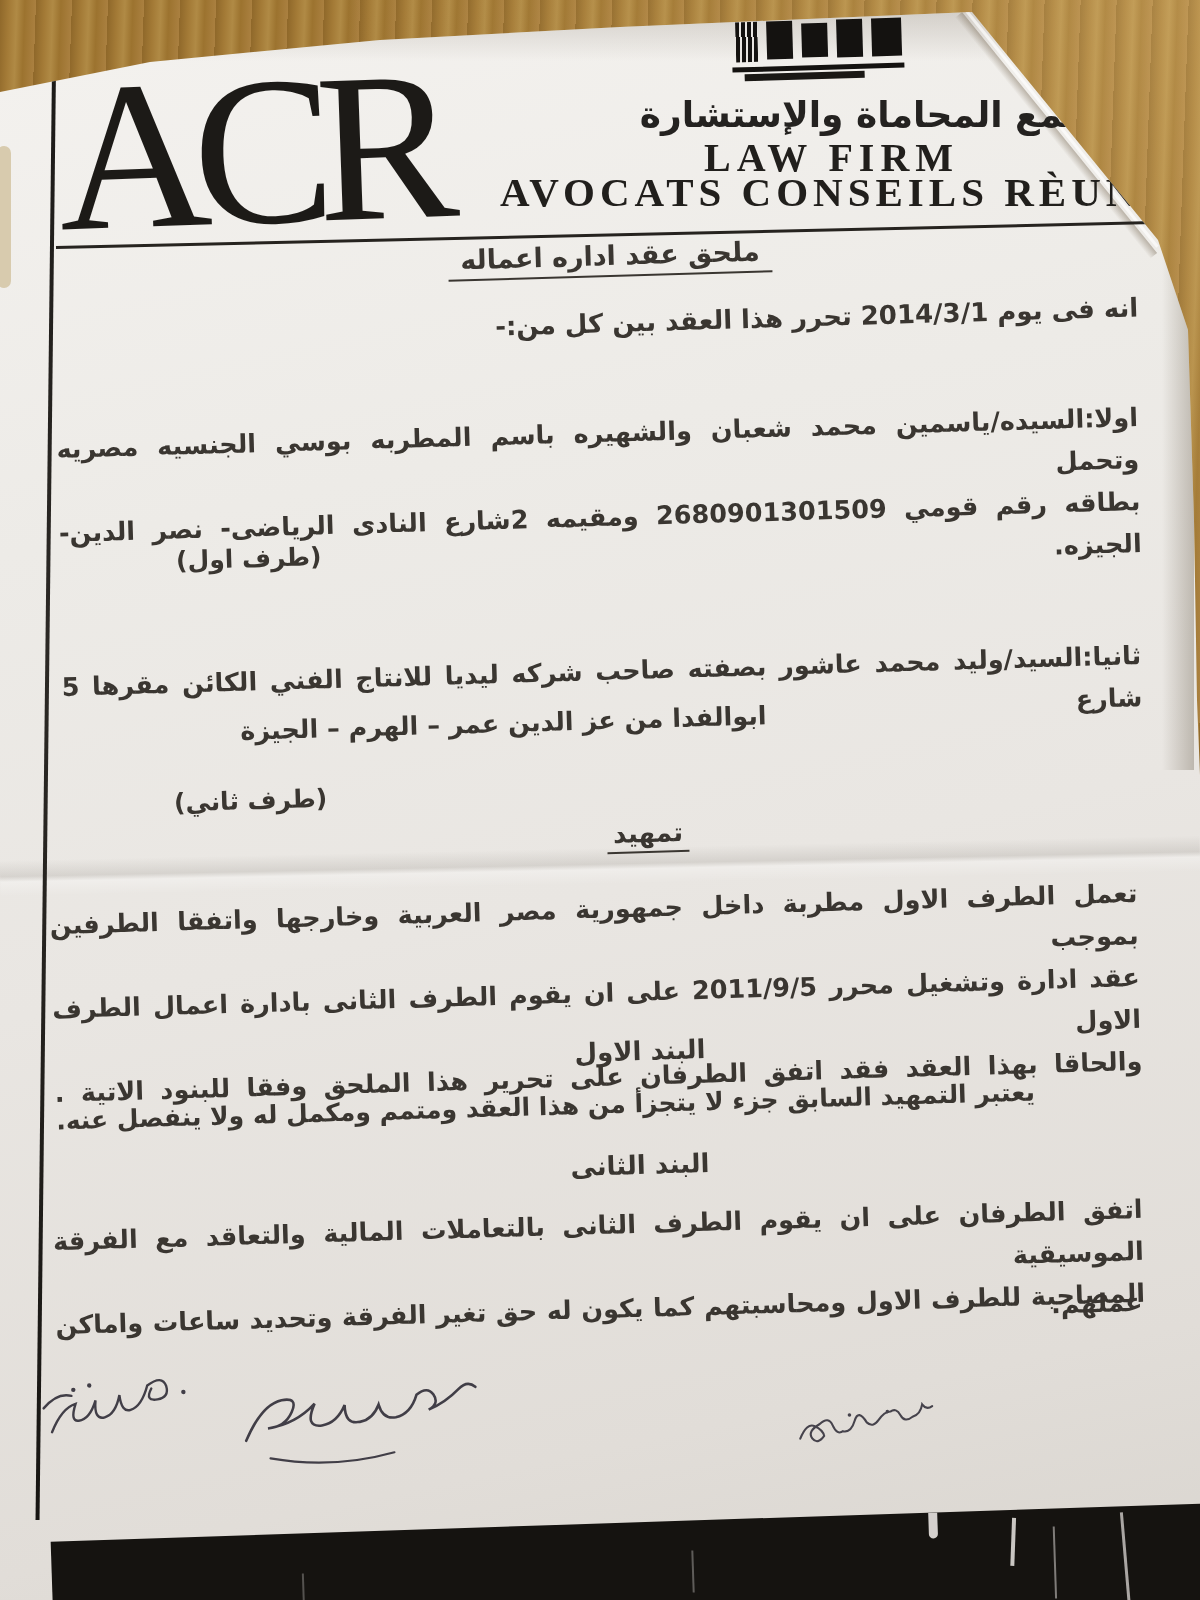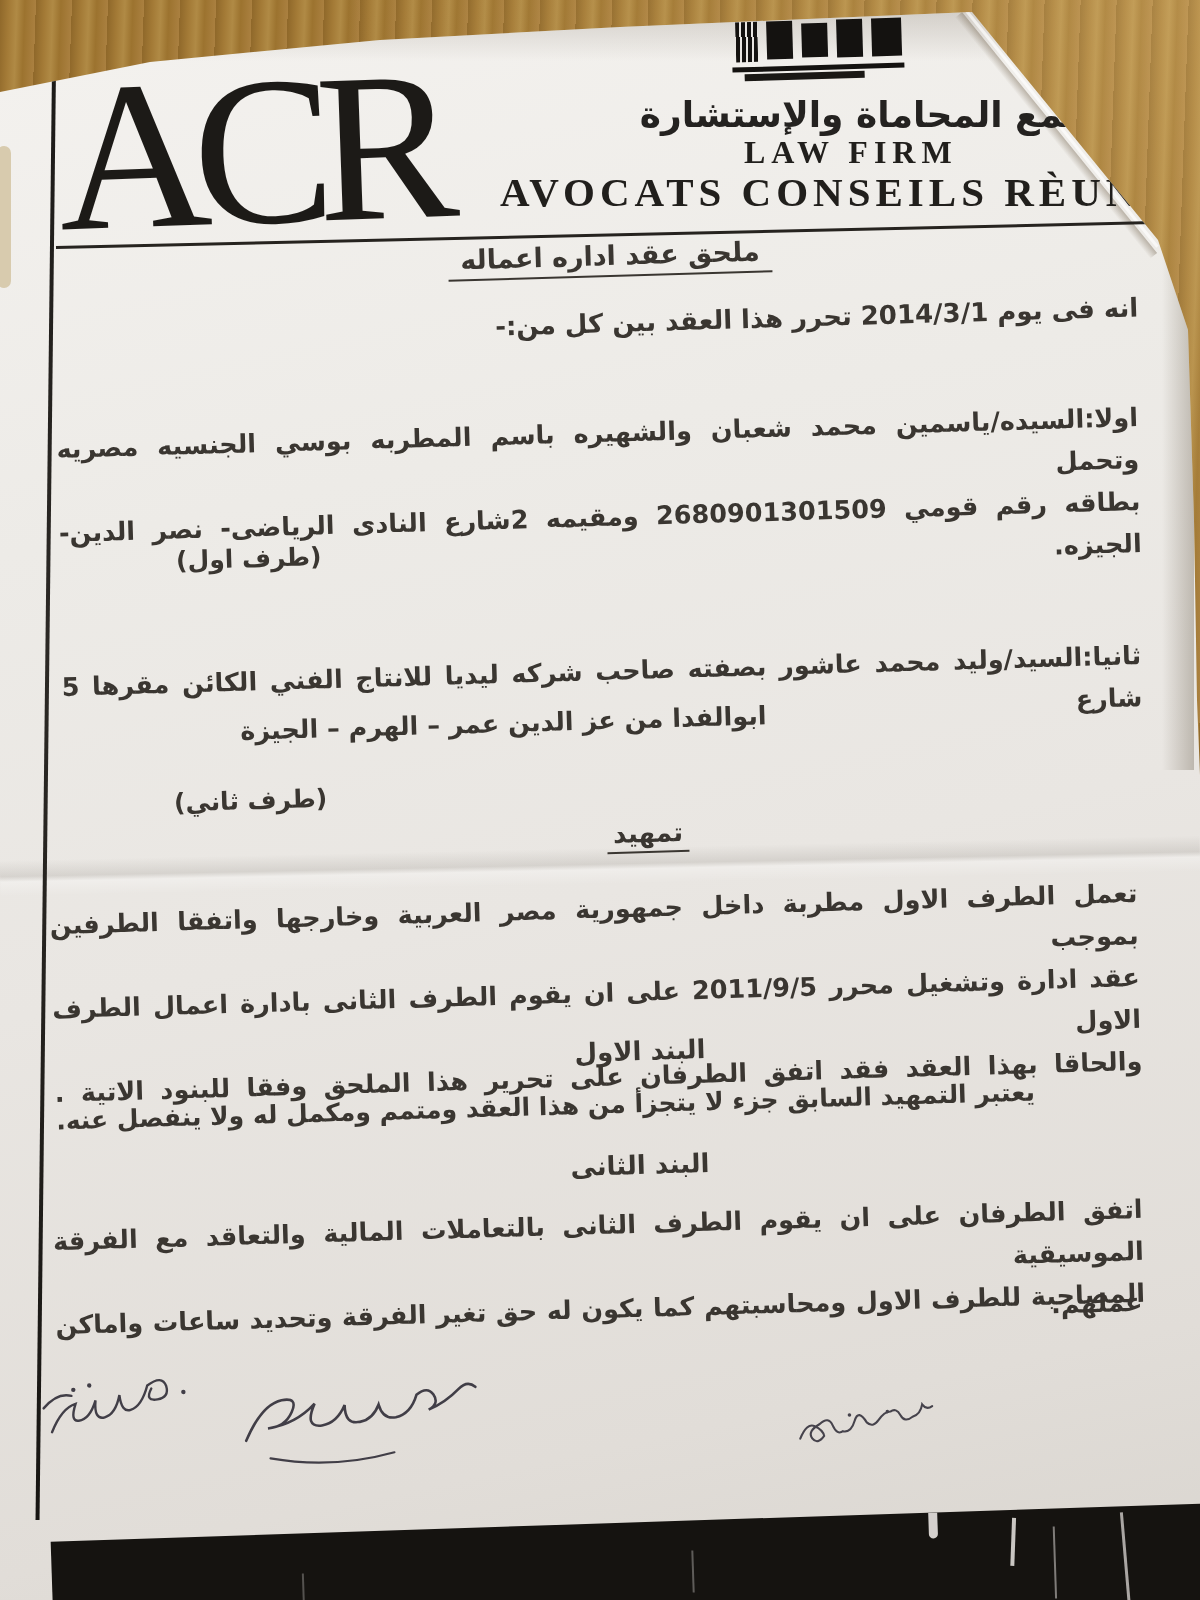--- a/index.html
+++ b/index.html
@@ -36,22 +36,22 @@
     background:#d8cbae;}
   .scan-line{left:52px;top:68px;width:4px;height:1452px;transform:rotate(.65deg);
     transform-origin:top center;
     background:linear-gradient(180deg,#1c1a18 0%,#2c2925 40%,#171512 100%);}
 
   
   .logo{left:58px;top:46px;font-family:"Liberation Serif","DejaVu Serif",serif;
     font-size:212px;line-height:1;letter-spacing:-18px;color:#1c1a17;transform:rotate(-2deg);}
   .firm-ar{right:88px;top:94px;font-size:36px;font-weight:700;color:#242220;
     direction:rtl;white-space:nowrap;}
-  .law-firm{left:744px;top:134px;font-family:"Liberation Serif","DejaVu Serif",serif;
-    font-size:32px;font-weight:700;letter-spacing:6px;color:#211f1c;white-space:nowrap;}
+  .law-firm{left:704px;top:134px;font-family:"Liberation Serif","DejaVu Serif",serif;
+    font-size:40px;font-weight:700;letter-spacing:6px;color:#211f1c;white-space:nowrap;}
   .avocats{left:500px;top:168px;font-family:"Liberation Serif","DejaVu Serif",serif;
     font-size:41px;font-weight:700;letter-spacing:5px;color:#211f1c;white-space:nowrap;}
   .rule{left:56px;top:246px;width:1114px;height:3px;background:#26231f;
     transform:rotate(-1.3deg);transform-origin:left center;}
 
   
   .stamp{left:730px;top:20px;width:180px;height:66px;transform:rotate(-1.7deg);}
   .stamp .row{display:flex;gap:9px;align-items:flex-start;height:42px;padding-left:6px;}
   .stamp .blk{background:#141210;height:38px;width:26px;}
   .stamp .blk.b1{width:22px;height:40px;

